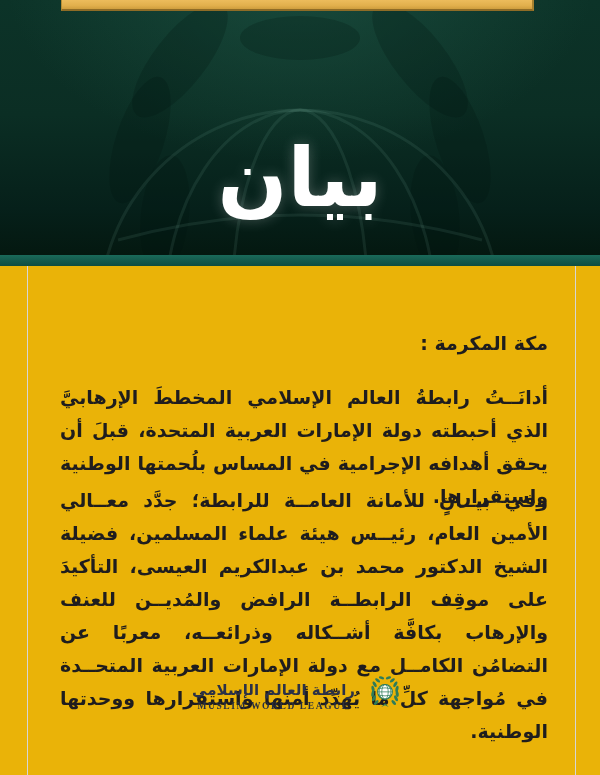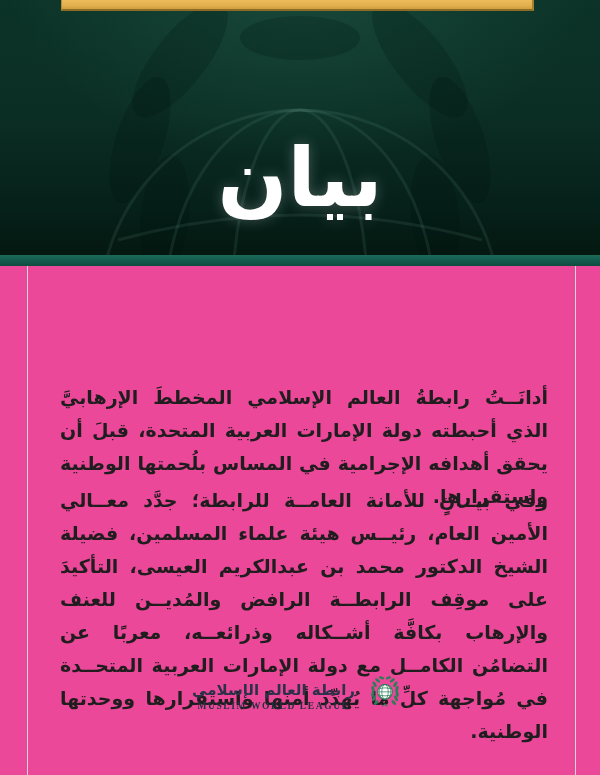--- a/index.html
+++ b/index.html
@@ -1,18 +1,18 @@
 <!DOCTYPE html>
 <html lang="ar"><head>
 <meta charset="utf-8">
 <style>
   html,body{margin:0;padding:0;background:#ffffff;}
   .page{
     position:relative;width:600px;height:775px;overflow:hidden;
-    background:#ec4899;font-family:"DejaVu Sans",sans-serif;
+    background:#eab308;font-family:"DejaVu Sans",sans-serif;
   }
 
   
   .header{
     position:absolute;left:0;top:0;width:600px;height:255px;
     background:
       radial-gradient(ellipse 420px 260px at 50% -8%, rgba(35,92,75,0.55), rgba(35,92,75,0) 70%),
       linear-gradient(180deg,#0c3328 0%, #0b2e24 45%, #06201a 82%, #041810 100%);
   }
   .watermark{position:absolute;left:0;top:0;width:600px;height:255px;}
@@ -93,20 +93,21 @@
       </g>
     </svg>
     <div class="gold-bar"></div>
     <div class="bayan">بيان</div>
   </div>
   <div class="teal-band"></div>
 
   <div class="card-border left"></div>
   <div class="card-border right"></div>
 
+  <div class="city-heading">مكة المكرمة :</div>
 
   <p class="para p1">أدانَــتُ رابطةُ العالم الإسلامي المخططَ الإرهابيَّ الذي أحبطته دولة الإمارات العربية المتحدة، قبلَ أن يحقق أهدافه الإجرامية في المساس بلُحمتها الوطنية واستقرارها.</p>
 
   <p class="para p2">وفي بيــانٍ للأمانة العامــة للرابطة؛ جدَّد معــالي الأمين العام، رئيــس هيئة علماء المسلمين، فضيلة الشيخ الدكتور محمد بن عبدالكريم العيسى، التأكيدَ على موقِف الرابطــة الرافض والمُديــن للعنف والإرهاب بكافَّة أشــكاله وذرائعــه، معربًا عن التضامُن الكامــل مع دولة الإمارات العربية المتحــدة في مُواجهة كلِّ ما يُهدِّد أمنَها واستقرارها ووحدتها الوطنية.</p>
 
   <div class="footer-logo">
     <div class="logo-text">
       <div class="logo-arabic">رابطة العالم الإسلامي</div>
       <div class="logo-english">MUSLIM WORLD LEAGUE</div>
     </div>

